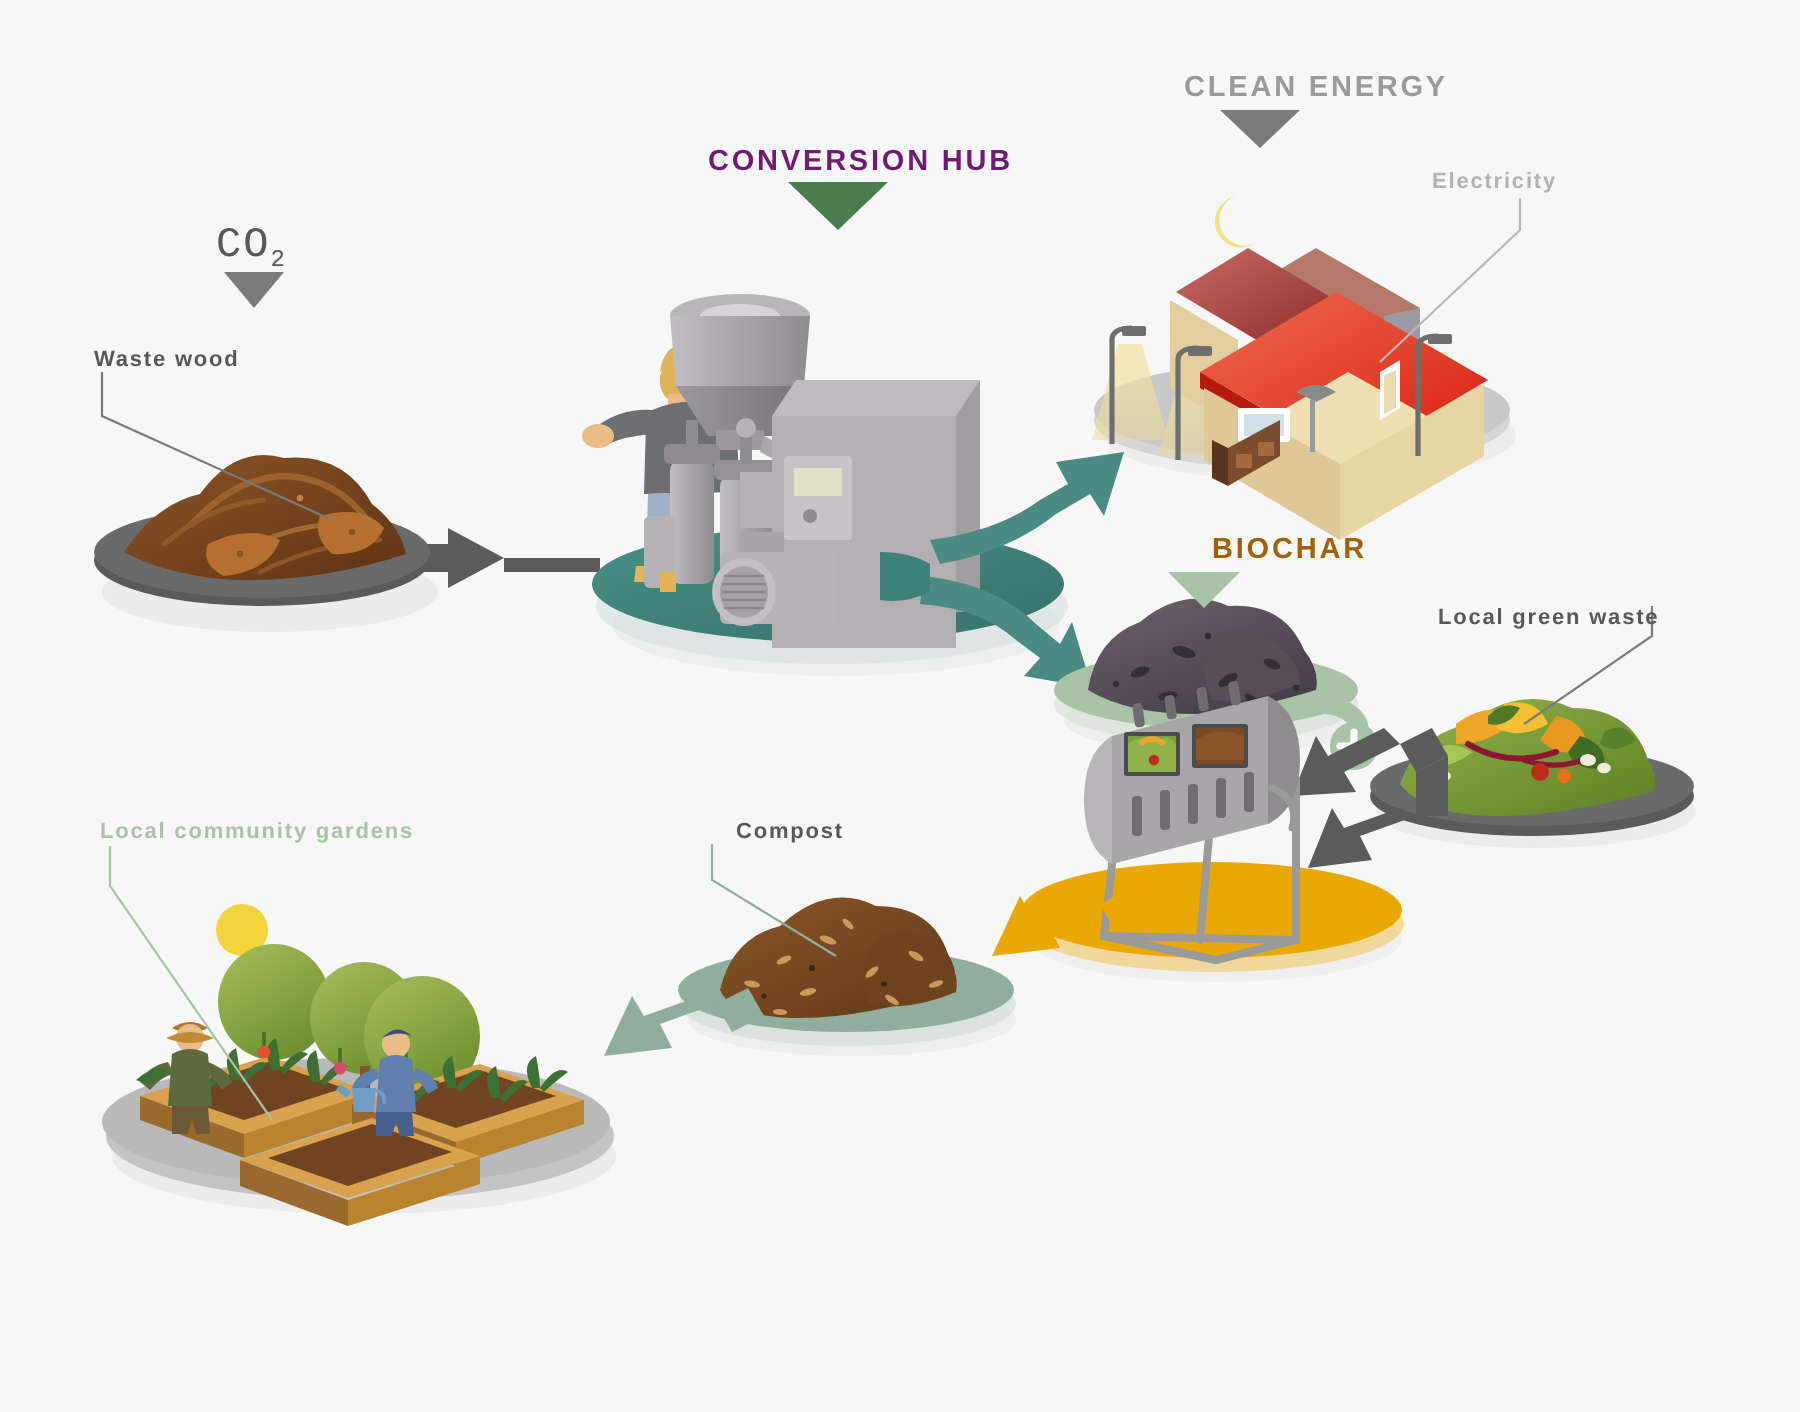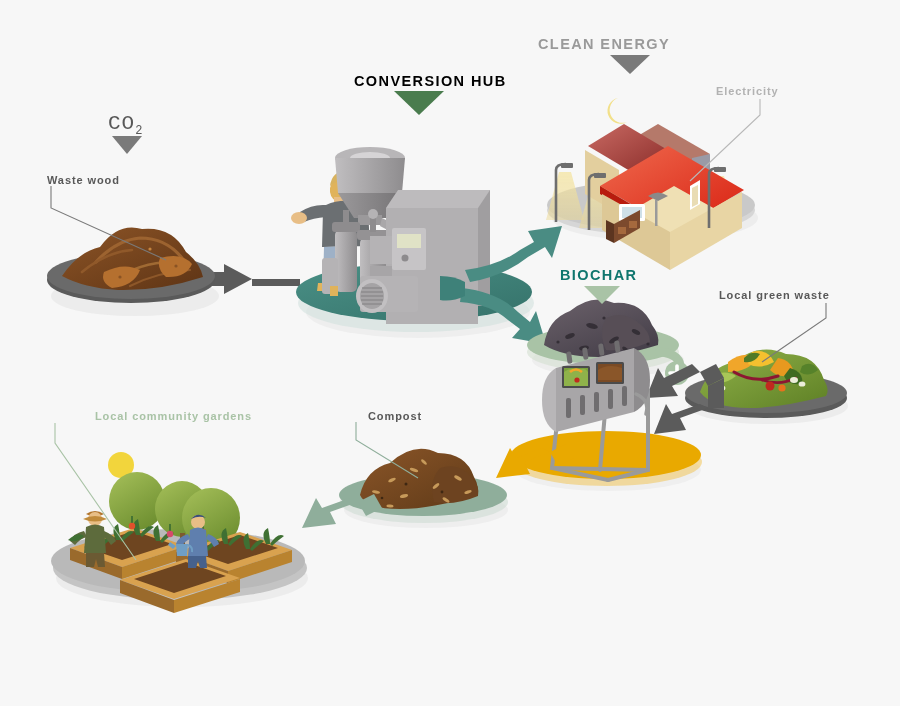--- a/index.html
+++ b/index.html
@@ -498,27 +498,27 @@
       <polygon points="584,286 620,286 602,304" fill="#a9c3a6"></polygon>
     </g>
   </svg>
 
   <div class="lbl lbl-co2" style="left:108px; top:113px; color:#585858;">
     <span>CO</span><sub>2</sub>
   </div>
 
   <div class="lbl lbl-note" style="left:47px; top:175px; color:#585858;text-align:right;">Waste wood</div>
 
-  <div class="lbl lbl-stage" style="left:354px; top:74px; color:#000000;">CONVERSION HUB</div>
-
-  <div class="lbl lbl-stage" style="left:538px; top:37px; color:#9a9a9a;">CLEAN ENERGY</div>
+  <div class="lbl lbl-stage" style="left:354px; top:74px; color:#701a75;">CONVERSION HUB</div>
+
+  <div class="lbl lbl-stage" style="left:592px; top:37px; color:#9a9a9a;">CLEAN ENERGY</div>
 
   <div class="lbl lbl-note" style="left:716px; top:86px; color:#b2b2b2;">Electricity</div>
 
-  <div class="lbl lbl-stage" style="left:560px; top:268px; color:#0f766e;">BIOCHAR</div>
-
-  <div class="lbl lbl-note" style="left:719px; top:290px; color:#585858;">Local green waste</div>
+  <div class="lbl lbl-stage" style="left:606px; top:268px; color:#a16207;">BIOCHAR</div>
+
+  <div class="lbl lbl-note" style="left:719px; top:304px; color:#585858;">Local green waste</div>
 
   <div class="lbl lbl-note" style="left:352px; top:411px; color:#585858;margin-left:16px;">Compost</div>
 
-  <div class="lbl lbl-note" style="left:50px; top:411px; color:#a9c3a6;margin-left:45px;">Local community gardens</div>
+  <div class="lbl lbl-note" style="left:50px; top:411px; color:#a9c3a6;">Local community gardens</div>
 
 </div>
 
 </body></html>

